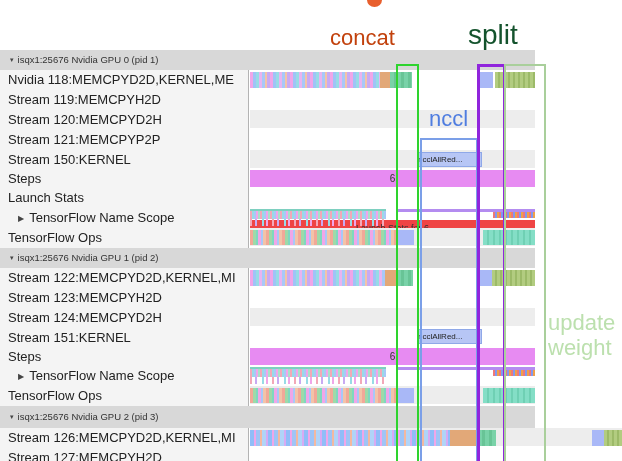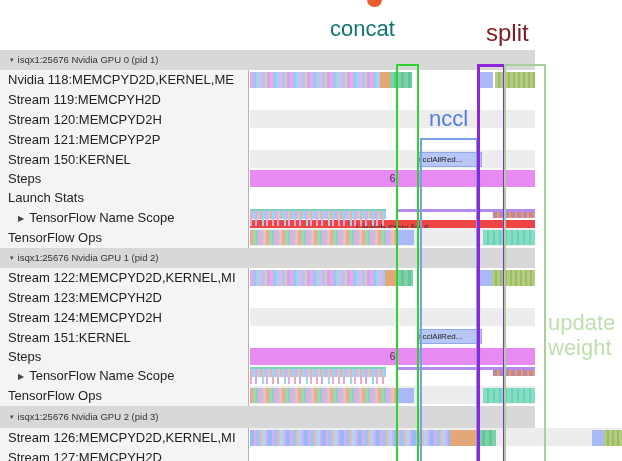--- a/index.html
+++ b/index.html
@@ -38,22 +38,22 @@
   .steps-bar{background:#E78BF2;text-align:center;font-size:10px;color:#333;line-height:17px;}
   .launch-bar{background:#ef4444;text-align:center;font-size:9px;color:#333;line-height:17px;margin-top:31px;}
   .nccl-bar{background:#B7C6F5;border:1px solid #8FA8E8;font-size:8px;color:#222;line-height:13px;white-space:nowrap;overflow:hidden;}
   
   .ann-rect{position:absolute;background:transparent;pointer-events:none;}
   #concat-rect{left:396px;top:64px;width:19px;height:397px;border:2px solid #2ED42E;}
   #nccl-rect{left:420px;top:138px;width:54px;height:323px;border:2px solid #7B9FE8;}
   #split-rect{left:477px;top:64px;width:23px;height:397px;border:3px solid #9025DC;}
   #wu-rect{left:504px;top:64px;width:38px;height:397px;border:2px solid #A9CF9B;}
   .ann-txt{position:absolute;pointer-events:none;white-space:nowrap;}
-  #concat-txt{left:330px;top:16px;font-size:22px;color:#0f766e;}
-  #split-txt{left:486px;top:19px;font-size:24px;color:#7f1d1d;}
+  #concat-txt{left:330px;top:25px;font-size:22px;color:#c2410c;}
+  #split-txt{left:468px;top:19px;font-size:28px;color:#14532d;}
   #nccl-txt{left:429px;top:106px;font-size:22px;color:#4F7DE0;}
   #wu-txt{left:548px;top:310px;font-size:22px;color:#BCE0AE;line-height:25px;}
   #orange-blob{left:367px;top:-7px;width:15px;height:14px;border-radius:50%;background:#E85F2D;}
 </style>
 </head>
 <body>
 
 <div id="app">
 
   <div class="abs" id="label-col"></div>

